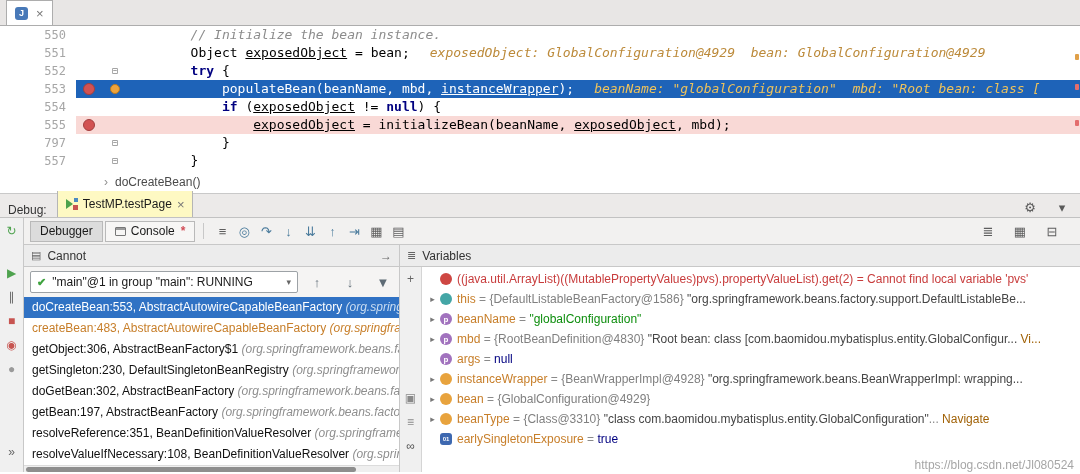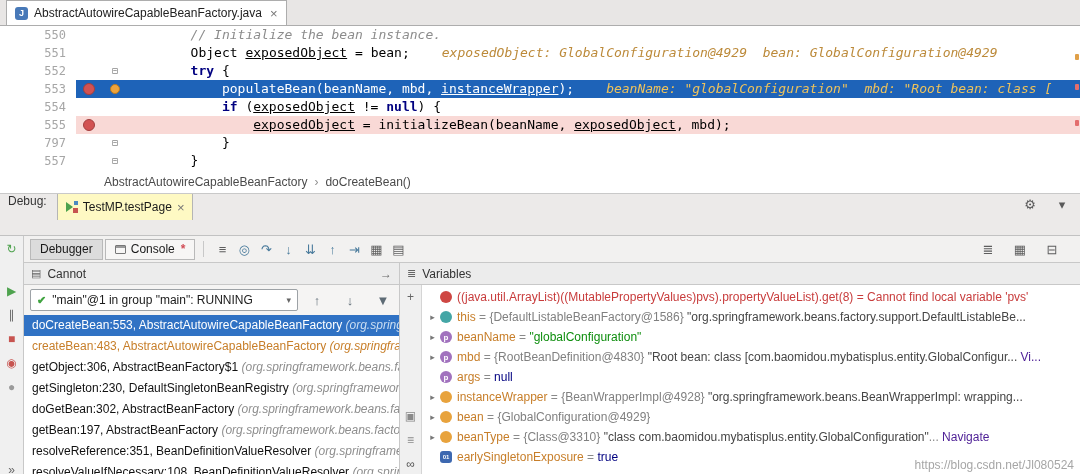--- a/index.html
+++ b/index.html
@@ -19,34 +19,34 @@
   .lrest{flex:1;display:flex;min-width:0}
   .licon{width:26px;flex:none;display:flex;align-items:center;justify-content:center}
   .lfold{width:26px;flex:none;display:flex;align-items:center;justify-content:center;color:#8A8A8A;font-size:10px}
   .lcode{flex:1;min-width:0;overflow:hidden}
   .bp-dot{width:12px;height:12px;border-radius:50%;background:#D25252;border:1px solid #A33F3F}
   .exec-dot{width:10px;height:10px;border-radius:50%;background:#EDA33C;border:1px solid #B87A1F}
   .seg-cm{color:#8C8C8C;font-style:italic}
   .seg-kw{color:#000080;font-weight:bold}
   .seg-pl{color:#000}
   .seg-plu{color:#000;text-decoration:underline}
-  .hint{color:#BC8A3A;font-style:italic;margin-left:32px}
+  .hint{color:#BC8A3A;font-style:italic;margin-left:20px}
   .hl-exec .lrest{background:#1E63B8}
   .hl-exec .seg-pl,.hl-exec .seg-plu{color:#fff}
   .hl-exec .hint{color:#EFC35C}
   .hl-bp .lrest{background:#F9D9D6}
   .estripe{position:absolute;right:1px;top:0;width:4px;height:144px}
   .emark{position:absolute;right:0;width:4px;height:6px;border-radius:1px}
 
   
   .breadcrumb{height:24px;display:flex;align-items:center;padding-left:104px;gap:7px;color:#4A4A4A;background:#fff;border-bottom:1px solid #C9C9C9}
   .bc-sep{color:#909090}
 
   
-  .dbg-header{height:42px;background:#ECEAE9;display:flex;align-items:flex-start;border-bottom:1px solid #C2C2C2;padding-left:8px;gap:10px}
+  .dbg-header{height:24px;background:#ECEAE9;display:flex;align-items:flex-end;border-bottom:1px solid #C2C2C2;padding-left:8px;gap:10px}
   .session-tab{height:26px;display:flex;align-items:center;gap:5px;background:#fef9c3;border-left:1px solid #B5B5B5;border-right:1px solid #B5B5B5;padding:0 8px}
   .session-tab .close{color:#777;font-size:13px}
   .test-icon{position:relative;width:12px;height:12px;flex:none}
   .test-icon .t1{position:absolute;left:0;top:1px;width:0;height:0;border-left:7px solid #4DA24D;border-top:5px solid transparent;border-bottom:5px solid transparent}
   .test-icon .t2{position:absolute;right:0;bottom:0;width:5px;height:5px;background:#C75450}
   .test-icon .t3{position:absolute;right:0;top:0;width:4px;height:4px;background:#4B8AC0}
   .hdr-right{margin-left:auto;display:flex;gap:12px;margin-right:8px;color:#5A5A5A;font-size:14px;align-items:center}
 
   
   .dbg-body{display:flex;height:254px}
@@ -94,34 +94,33 @@
   .vi-param{background:#A172BE}
   .vi-local{background:#E8A33D}
   .vi-prim{background:#3D68B0;border-radius:3px;font-size:6px}
   .vtext{overflow:hidden;white-space:pre;min-width:0}
   .s-name{color:#C77E29}
   .s-eq{color:#8A8A8A}
   .s-type{color:#808080}
   .s-tostr{color:#454545}
   .s-str{color:#0E8E0E}
   .s-kw{color:#000080}
-  .s-link{color:#4c1d95}
+  .s-link{color:#a16207}
   .s-err{color:#C83C3C}
 
   .watermark{position:absolute;right:6px;bottom:2px;color:#A6A6A6;font-size:12px;pointer-events:none}
 </style>
 </head>
 <body>
 
 <div class="screen">
 
   <div class="tabbar">
     <div class="etab">
       <span class="java-icon">J</span>
-      <span>AbstractAutowireCapableBeanFactory.java</span>
       <span class="close">×</span>
     </div>
   </div>
 
   <div class="editor">
     <div>
         <div class="line"><div class="lnum">550</div><div class="lrest"><div class="licon"></div><div class="lfold"></div><div class="lcode" style="padding-left: 8ch;"><span class="seg-cm">// Initialize the bean instance.</span></div></div></div>
         <div class="line"><div class="lnum">551</div><div class="lrest"><div class="licon"></div><div class="lfold"></div><div class="lcode" style="padding-left: 8ch;"><span class="seg-pl">Object </span><span class="seg-plu">exposedObject</span><span class="seg-pl"> = bean;</span><span class="hint">exposedObject: GlobalConfiguration@4929  bean: GlobalConfiguration@4929</span></div></div></div>
         <div class="line"><div class="lnum">552</div><div class="lrest"><div class="licon"></div><div class="lfold"><span class="fold-mark">⊟</span></div><div class="lcode" style="padding-left: 8ch;"><span class="seg-kw">try</span><span class="seg-pl"> {</span></div></div></div>
         <div class="line hl-exec"><div class="lnum">553</div><div class="lrest"><div class="licon"><span class="bp-dot"></span></div><div class="lfold"><span class="exec-dot"></span></div><div class="lcode" style="padding-left: 12ch;"><span class="seg-pl">populateBean(beanName, mbd, </span><span class="seg-plu">instanceWrapper</span><span class="seg-pl">);</span><span class="hint">beanName: "globalConfiguration"  mbd: "Root bean: class [</span></div></div></div>
@@ -131,21 +130,20 @@
         <div class="line"><div class="lnum">557</div><div class="lrest"><div class="licon"></div><div class="lfold"><span class="fold-mark">⊟</span></div><div class="lcode" style="padding-left: 8ch;"><span class="seg-pl">}</span></div></div></div>
       </div>
     <div class="estripe">
       <div class="emark" style="top:28px;background:#E0A049"></div>
       <div class="emark" style="top:58px;background:#E36D6D"></div>
       <div class="emark" style="top:94px;background:#E36D6D"></div>
     </div>
   </div>
 
   <div class="breadcrumb">
-    <span>AbstractAutowireCapableBeanFactory</span>
     <span class="bc-sep">›</span>
     <span>doCreateBean()</span>
   </div>
 
   <div class="dbg-header">
     <span style="color:#333">Debug:</span>
     <div class="session-tab">
       <span class="test-icon">
           <span class="t1"></span>
           <span class="t3"></span>
@@ -246,21 +244,21 @@
             <div class="vstripe">
                 <span class="sicon" style="color: rgb(102, 102, 102);">+</span>
                 <span class="sicon" style="color: rgb(138, 138, 138); margin-top: auto;">▣</span>
                 <span class="sicon" style="color: rgb(138, 138, 138);">≡</span>
                 <span class="sicon" style="color: rgb(85, 85, 85);">∞</span>
               </div>
             <div class="vrows">
                 <div class="vrow">
                   <span class="vchev"></span>
                   <span class="vicon vi-error"></span>
-                  <span class="vtext"><span class="s-err">((java.util.ArrayList)((MutablePropertyValues)pvs).propertyValueList).get(8)</span><span class="s-err"> = </span><span class="s-err">Cannot find local variable 'pvs'</span></span>
+                  <span class="vtext"><span class="s-err">((java.util.ArrayList)((MutablePropertyValues)pvs).propertyValueList).get(2)</span><span class="s-err"> = </span><span class="s-err">Cannot find local variable 'pvs'</span></span>
                 </div>
                 <div class="vrow">
                   <span class="vchev">▸</span>
                   <span class="vicon vi-this"></span>
                   <span class="vtext"><span class="s-name">this</span><span class="s-eq"> = </span><span class="s-type">{DefaultListableBeanFactory@1586} </span><span class="s-tostr">"org.springframework.beans.factory.support.DefaultListableBe...</span></span>
                 </div>
                 <div class="vrow">
                   <span class="vchev">▸</span>
                   <span class="vicon vi-param">p</span>
                   <span class="vtext"><span class="s-name">beanName</span><span class="s-eq"> = </span><span class="s-str">"globalConfiguration"</span></span>

